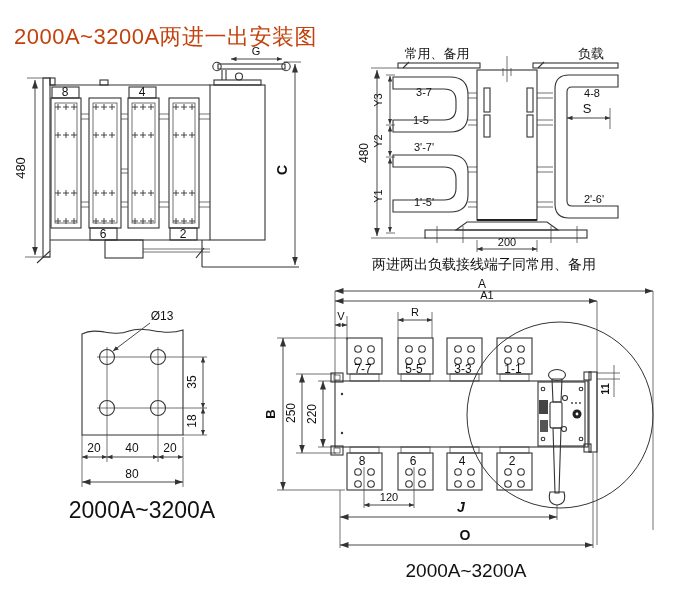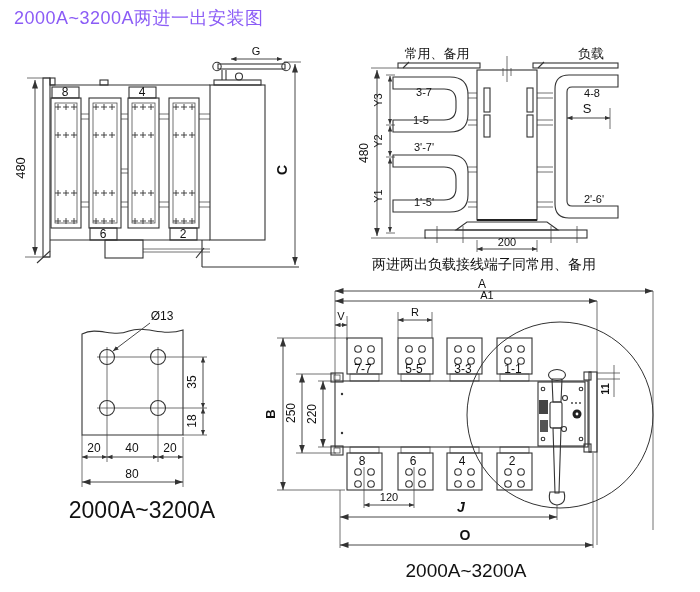--- a/index.html
+++ b/index.html
@@ -1,18 +1,18 @@
 <!DOCTYPE html>
 <html><head>
 <meta charset="utf-8">
 <style>
   html,body{margin:0;padding:0;background:#fff;}
   .canvas{position:relative;width:700px;height:592px;background:#ffffff;overflow:hidden;
           font-family:"Liberation Sans",sans-serif;}
-  .title{position:absolute;left:14px;top:6px;font-size:18px;color:#8b5cf6;letter-spacing:.5px;}
+  .title{position:absolute;left:14px;top:22px;font-size:22px;color:#c2410c;letter-spacing:.5px;}
   svg{position:absolute;left:0;top:0;}
   .tx{font-family:"Liberation Sans",sans-serif;fill:#111;stroke:none;text-anchor:middle;}
   .st{text-anchor:start;}.s11{font-size:11px}.s12{font-size:12px}.s13{font-size:13px}
   .s14{font-size:14px}.s19{font-size:19px}.s23{font-size:23px}
   .b{font-weight:bold}.i{font-style:italic}
   .ln{stroke:#333;stroke-width:1.1;fill:none;}
   .ext{stroke:#444;stroke-width:.75;fill:none;}
   .dim{stroke:#333;stroke-width:.9;fill:none;marker-start:url(#ar);marker-end:url(#ar);}
   .dims{stroke:#333;stroke-width:.9;fill:none;marker-start:url(#as);marker-end:url(#as);}
   .lead{stroke:#333;stroke-width:.9;fill:none;marker-end:url(#as);}

